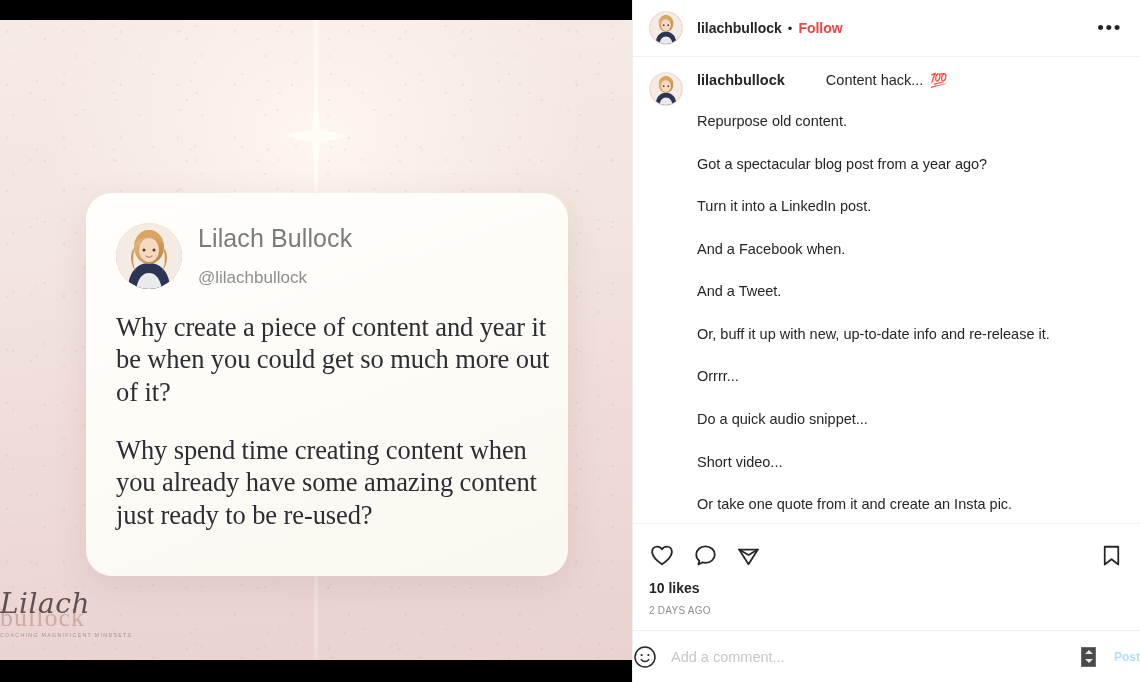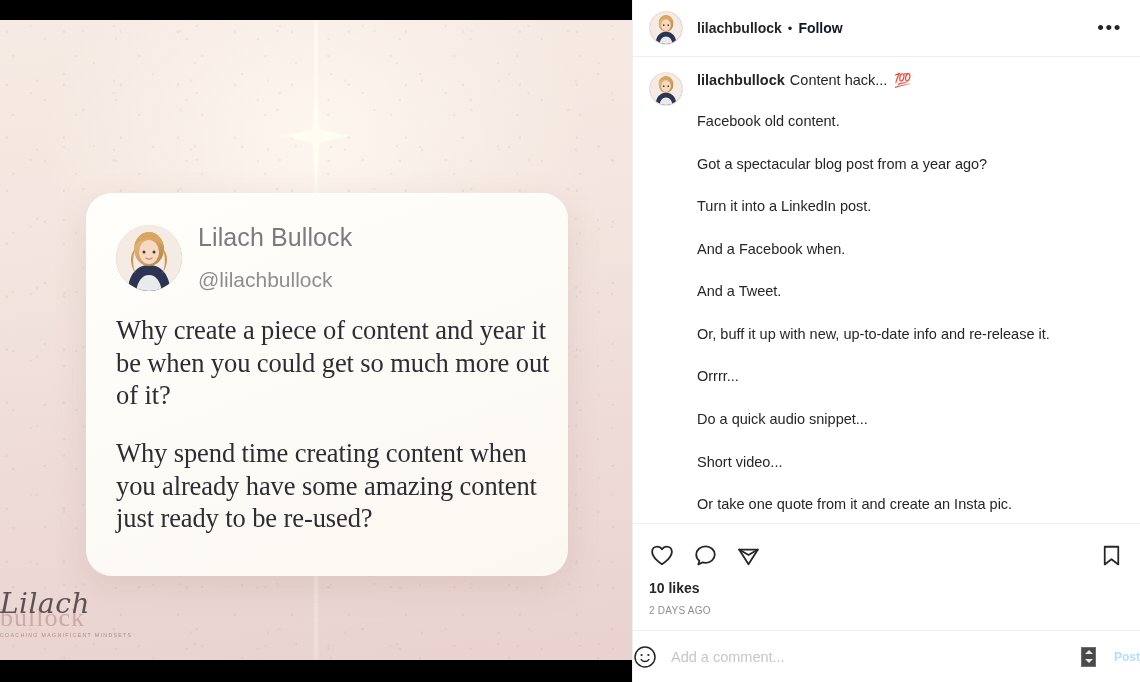--- a/index.html
+++ b/index.html
@@ -67,21 +67,21 @@
   }
   #quote-author { display:flex; align-items:center; gap:16px; margin-bottom:22px; }
   .avatar-photo {
     border-radius:50%; flex:0 0 auto; overflow:hidden;
     background:linear-gradient(165deg,#f0d9c5 0%, #e3bda4 40%, #cfa98f 100%);
     position:relative;
   }
   .avatar-photo svg { display:block; width:100%; height:100%; }
   #quote-avatar { width:66px; height:66px; }
   #quote-name { font-size:25px; color:#7b7b7d; letter-spacing:.1px; line-height:1.12; }
-  #quote-handle { font-size:21px; color:#8e8e90; line-height:1.2; margin-top:16px; }
+  #quote-handle { font-size:17px; color:#8e8e90; line-height:1.2; margin-top:16px; }
   .quote-body {
     font-family:"Liberation Serif", serif;
     font-size:26.5px; line-height:1.22; color:#2d2d33; letter-spacing:-.1px;
   }
   .quote-body + .quote-body { margin-top:26px; }
 
   
   #watermark { position:absolute; left:0; right:0; bottom:22px; text-align:left; }
   #wm-script {
     font-family:"DejaVu Serif", serif; font-style:italic; font-size:28px;
@@ -100,35 +100,35 @@
     border-left:1px solid #efefef;
   }
 
   #post-header {
     height:57px; flex:0 0 57px; display:flex; align-items:center;
     padding:0 16px; border-bottom:1px solid #efefef;
   }
   #header-avatar { width:34px; height:34px; margin-right:14px; border:1px solid #f0dfe0; }
   #header-username { font-size:14px; font-weight:600; color:#262626; }
   .dot-sep { font-size:13px; color:#262626; margin:0 6px; }
-  #follow-button { font-size:14px; font-weight:600; color:#0f172a; cursor:pointer; }
+  #follow-button { font-size:14px; font-weight:600; color:#ef4444; cursor:pointer; }
   #more-options-button {
     margin-left:auto; font-size:19px; color:#262626; letter-spacing:1.6px;
     line-height:.5; cursor:pointer; padding:6px 2px;
   }
 
   #caption-scroll { flex:1 1 auto; overflow:hidden; padding:14px 16px 6px 16px; }
   #caption-block { display:flex; gap:14px; }
   #caption-avatar { width:34px; height:34px; flex:0 0 34px; margin-top:1px; border:1px solid #f0dfe0; }
   #caption-text-col { flex:1 1 auto; min-width:0; }
   .cap-line { font-size:14.5px; line-height:1.42; color:#262626; margin-bottom:22px; }
   .cap-line:last-child { margin-bottom:8px; }
   #caption-first-line { margin-bottom:22px; }
   #caption-author { font-size:14.5px; font-weight:600; color:#262626; margin-right:5px; }
-  #caption-headline { font-size:14.5px; color:#262626; }
+  #caption-headline { font-size:14.5px; color:#262626;margin-left:36px; }
   #caption-emoji { font-size:14px; margin-left:7px; letter-spacing:-.5px; }
 
   #action-section { border-top:1px solid #efefef; padding:10px 16px 0 16px; flex:0 0 auto; }
   #action-bar { display:flex; align-items:center; height:42px; }
   .act-btn { cursor:pointer; display:flex; align-items:center; justify-content:center; }
   #like-button { margin-right:18px; }
   #comment-button { margin-right:18px; }
   #share-button { margin-right:18px; }
   #save-button { margin-left:auto; }
   #likes-count { font-size:14px; font-weight:600; color:#262626; margin-top:4px; }
@@ -275,21 +275,21 @@
             <circle cx="14.6" cy="14" r=".9" fill="#4a3a2c"></circle>
             <circle cx="19.4" cy="14" r=".9" fill="#4a3a2c"></circle>
           </g>
         </svg>
       </div>
 
       <div id="caption-text-col">
         <div id="caption-first-line">
           <span id="caption-author">lilachbullock</span><span id="caption-headline">Content hack...</span><span id="caption-emoji">💯</span>
         </div>
-        <div class="cap-line">Facebook old content.</div>
+        <div class="cap-line">Repurpose old content.</div>
         <div class="cap-line">Got a spectacular blog post from a year ago?</div>
         <div class="cap-line">Turn it into a LinkedIn post.</div>
         <div class="cap-line">And a Facebook when.</div>
         <div class="cap-line">And a Tweet.</div>
         <div class="cap-line">Or, buff it up with new, up-to-date info and re-release it.</div>
         <div class="cap-line">Orrrr...</div>
         <div class="cap-line">Do a quick audio snippet...</div>
         <div class="cap-line">Short video...</div>
         <div class="cap-line">Or take one quote from it and create an Insta pic.</div>
 

